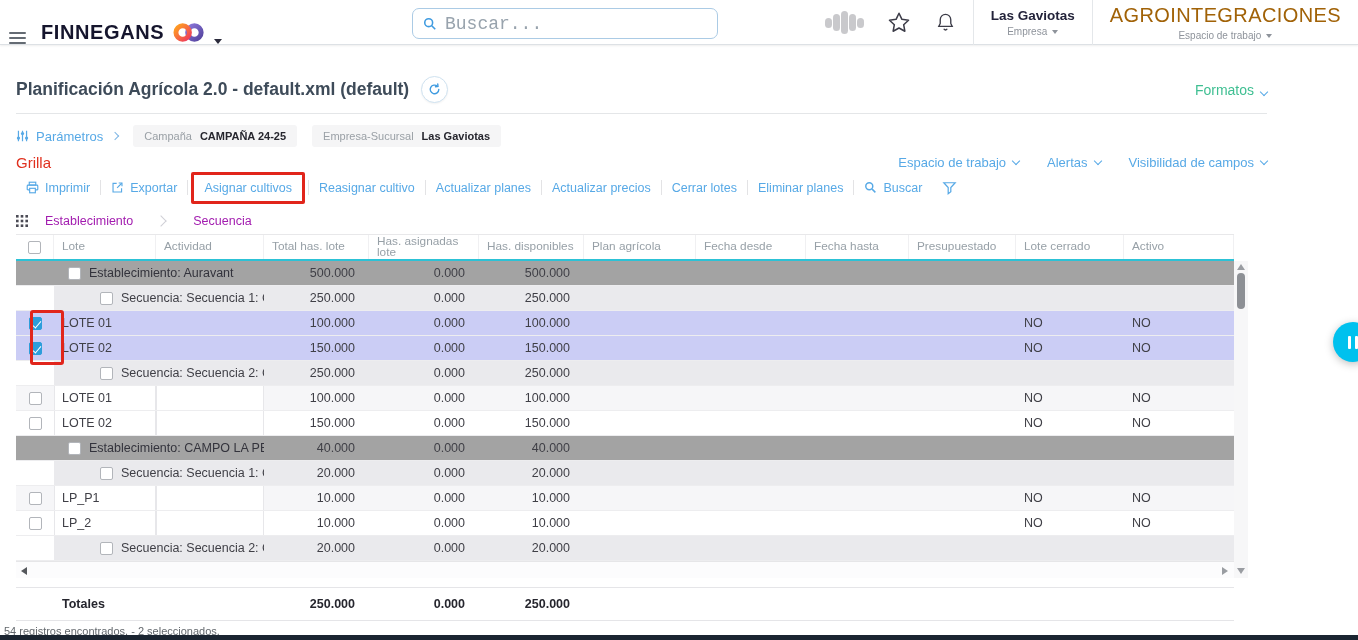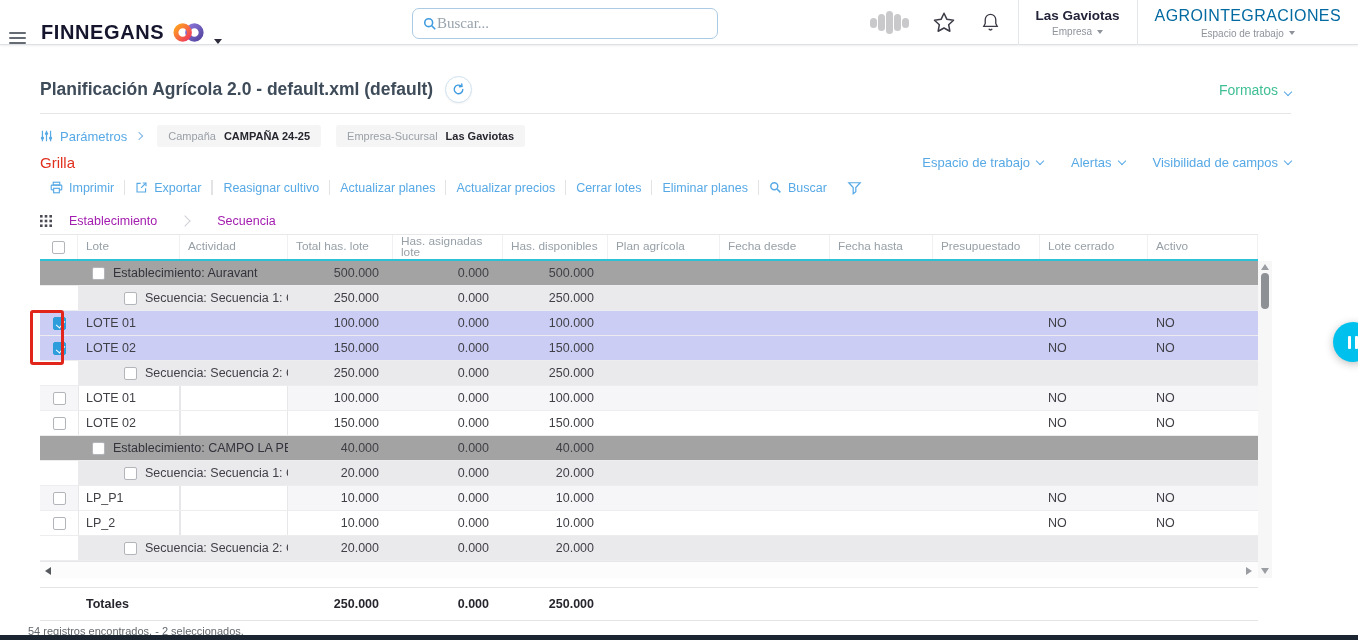--- a/index.html
+++ b/index.html
@@ -12,37 +12,37 @@
   
   .topbar{position:relative;height:45px;background:#fff;border-bottom:1px solid #dde1e5;
     box-shadow:0 1px 2px rgba(0,0,0,.07);display:flex;align-items:flex-end;z-index:10}
   .burger{width:17px;display:flex;flex-direction:column;gap:3px;margin-left:9px;cursor:pointer}
   .burger i{height:2px;background:#646b73;border-radius:1px}
   .brand{margin-left:15px;font-size:20px;font-weight:bold;letter-spacing:.6px;color:#15152d}
   .logo{margin-left:7px;display:flex;align-items:center}
   .tri{display:inline-block;width:0;height:0;border-left:4px solid transparent;border-right:4px solid transparent;border-top:5px solid #2b2b3c;margin-left:7px}
   .search{position:absolute;left:412px;top:8px;width:306px;height:31px;border:1px solid #abcbe5;
     border-radius:7px;display:flex;align-items:center;padding:0 10px;background:#fff}
-  .search input{border:none;outline:none;flex:1;font-family:Liberation Serif, serif;font-size:15px;color:#5a6570;margin-left:0;background:transparent}
+  .search input{border:none;outline:none;flex:1;font-family:Liberation Mono, monospace;font-size:18px;color:#5a6570;margin-left:8px;background:transparent}
   .search input::placeholder{color:#98a3ad}
   .topright{position:absolute;right:0;top:0;height:45px;display:flex;align-items:stretch}
   .ticon{display:flex;align-items:center;justify-content:center;cursor:pointer}
   .blob{display:flex;align-items:center;gap:1px;margin-right:22px}
   .blob i{width:7px;background:#c3c3c6;border-radius:4px;opacity:.9}
   .blob i:nth-child(1){height:10px}.blob i:nth-child(2){height:17px}.blob i:nth-child(3){height:23px}.blob i:nth-child(4){height:17px}.blob i:nth-child(5){height:10px}
   .star{margin-right:22px}.bell{margin-right:16px}
   .vsep{width:1px;background:#e4e7ea}
   .idblock{display:flex;flex-direction:column;align-items:center;justify-content:center;padding:0 17px;cursor:pointer}
   .idblock .nm{font-size:13.5px;font-weight:bold;color:#23233a}
   .idblock .sub{font-size:10px;color:#8e939b;margin-top:3px;display:flex;align-items:center}
   .idblock .sub .tri{border-top-color:#8e939b;border-left-width:3.5px;border-right-width:3.5px;border-top-width:4px;margin-left:5px}
-  .ws .nm{font-size:16px;font-weight:normal;color:#0369a1;letter-spacing:.4px}
+  .ws .nm{font-size:20px;font-weight:normal;color:#a16207;letter-spacing:.4px}
 
   
-  .content{padding-left:40px}
+  .content{padding-left:16px}
   .rowfull{width:1251px}
   .title-row{margin-top:31px;display:flex;align-items:center}
   .page-title{font-size:17.5px;color:#3e4b59}
   .refresh-btn{width:27px;height:27px;border:1px solid #cfe2f0;border-radius:50%;margin-left:12px;
     display:flex;align-items:center;justify-content:center;background:#fff;box-shadow:0 1px 2px rgba(0,0,0,.05);cursor:pointer}
   .formatos{margin-left:auto;color:#3fbf92;font-size:14px;display:flex;align-items:flex-end;cursor:pointer}
   .chev{display:inline-block;width:6px;height:6px;border-right:1.6px solid currentColor;border-bottom:1.6px solid currentColor}
   .chev-d{transform:rotate(45deg);margin-left:7px;margin-bottom:3px}
   .chev-r{transform:rotate(-45deg)}
   .formatos .chev{color:var(--blue)}
@@ -274,20 +274,23 @@
           <span class="i">
             <svg width="13" height="13" viewBox="0 0 16 16" fill="none" stroke="#57a9e6" stroke-width="1.4">
               <path d="M7 3H2.5v10.5H13V9"></path>
               <path d="M9.5 2.5h4v4"></path>
               <path d="M13.2 2.8L7.5 8.5"></path>
             </svg>
           </span>
           <span>Exportar</span>
         </div>
         <span class="tsep"></span>
+        <div class="tbtn boxed">
+          <span>Asignar cultivos</span>
+        </div>
         <span class="tsep"></span>
         <div class="tbtn">
           <span>Reasignar cultivo</span>
         </div>
         <span class="tsep"></span>
         <div class="tbtn">
           <span>Actualizar planes</span>
         </div>
         <span class="tsep"></span>
         <div class="tbtn">

